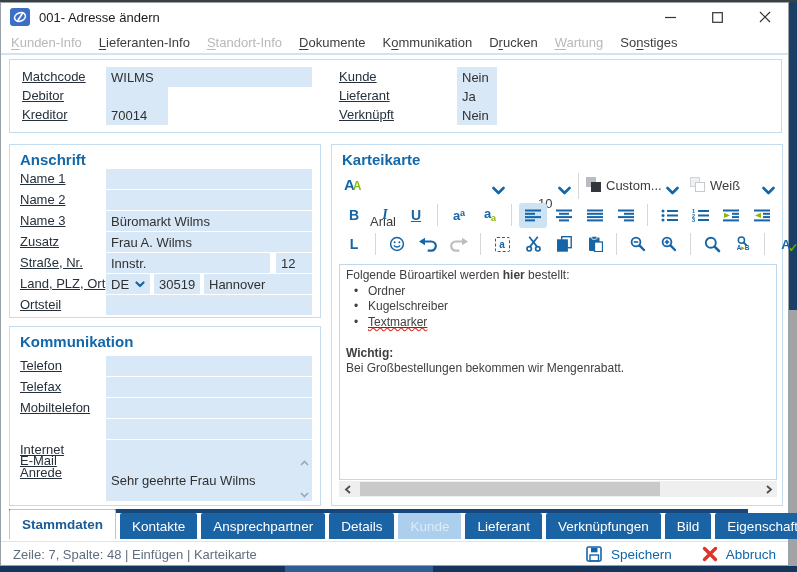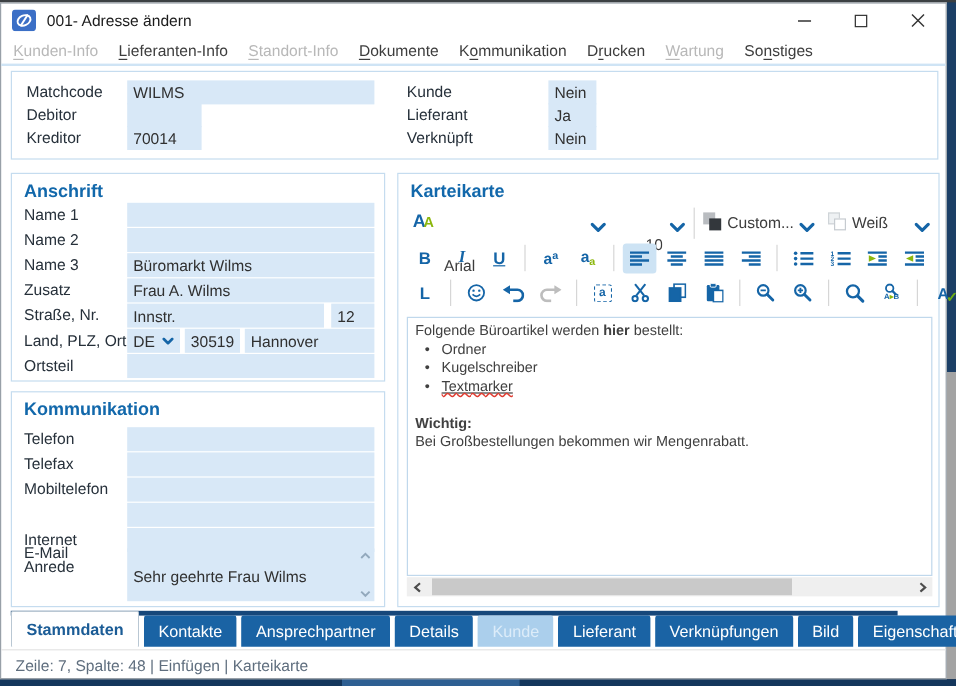--- a/index.html
+++ b/index.html
@@ -29,21 +29,21 @@
   .menubar{position:absolute;left:0;top:28px;right:0;height:24px;display:flex;align-items:center;
     padding-left:10px;gap:17px;font-size:13px;color:#3d3d3d;border-bottom:2px solid #cfe4f5;box-sizing:border-box;}
   .menu-item{white-space:nowrap;cursor:default;}
   .menu-item.disabled{color:#b8b8b8;}
   .menu-item u{text-underline-offset:2px;}
 
   
   .panel{position:absolute;background:#fff;border:1px solid #c5dcef;box-sizing:border-box;}
   .panel-title{position:absolute;left:10px;font-size:15px;font-weight:bold;color:#1268ab;white-space:nowrap;}
   .frow{position:absolute;height:18px;display:flex;align-items:center;}
-  .flabel{font-size:13px;color:#26303a;white-space:nowrap;}
+  .flabel{font-size:13px;color:#26303a;white-space:nowrap;text-decoration:underline;}
   .input{position:absolute;height:20px;background:#d8e8f7;font-size:13px;color:#303030;
     display:flex;align-items:center;padding:0 5px;box-sizing:border-box;white-space:nowrap;overflow:hidden;}
 
   
   .trow{position:absolute;left:8px;right:6px;display:flex;align-items:center;}
   .tbtn{width:28px;height:25px;flex:none;display:flex;align-items:center;justify-content:center;border-radius:3px;}
   .tbtn.sel{background:#cde3f4;}
   .tsep{width:1px;height:22px;background:#d6d6d6;margin:0 4px;flex:none;}
   .tletter{font-size:14px;font-weight:bold;color:#1565a7;line-height:1;}
   .tletter.it{font-style:italic;font-family:"Liberation Serif",serif;}
@@ -541,15 +541,32 @@
       <span class="tab disabled">Kunde</span>
       <span class="tab normal">Lieferant</span>
       <span class="tab normal">Verknüpfungen</span>
       <span class="tab normal">Bild</span>
       <span class="tab normal">Eigenschaften</span>
     </div>
   </div>
 
   <div class="statusbar">
     <span class="status-text">Zeile: 7, Spalte: 48 | Einfügen | Karteikarte</span>
+    <span class="status-actions">
+      <span style="display:flex;">
+        <svg width="17" height="17">
+            <rect x="1" y="1" width="14" height="14" rx="1.5" fill="none" stroke="#1565a7" stroke-width="1.6"></rect>
+            <rect x="5" y="1.8" width="6.5" height="4.5" fill="#1565a7"></rect>
+            <rect x="4" y="9" width="8.5" height="6" fill="none" stroke="#1565a7" stroke-width="1.4"></rect>
+          </svg>
+      </span>
+      <span class="action-label">Speichern</span>
+      <span class="action-gap"></span>
+      <span style="display:flex;">
+        <svg width="16" height="16">
+            <path d="M2.5 2.5 L13.5 13.5 M13.5 2.5 L2.5 13.5" stroke="#d8372a" stroke-width="3.4" stroke-linecap="round"></path>
+          </svg>
+      </span>
+      <span class="action-label">Abbruch</span>
+    </span>
   </div>
 
 </div>
 
 </body></html>

